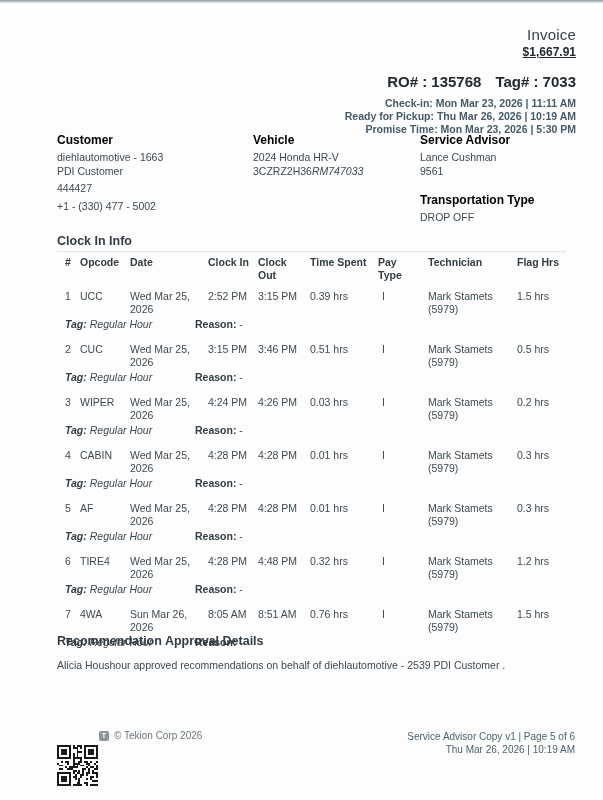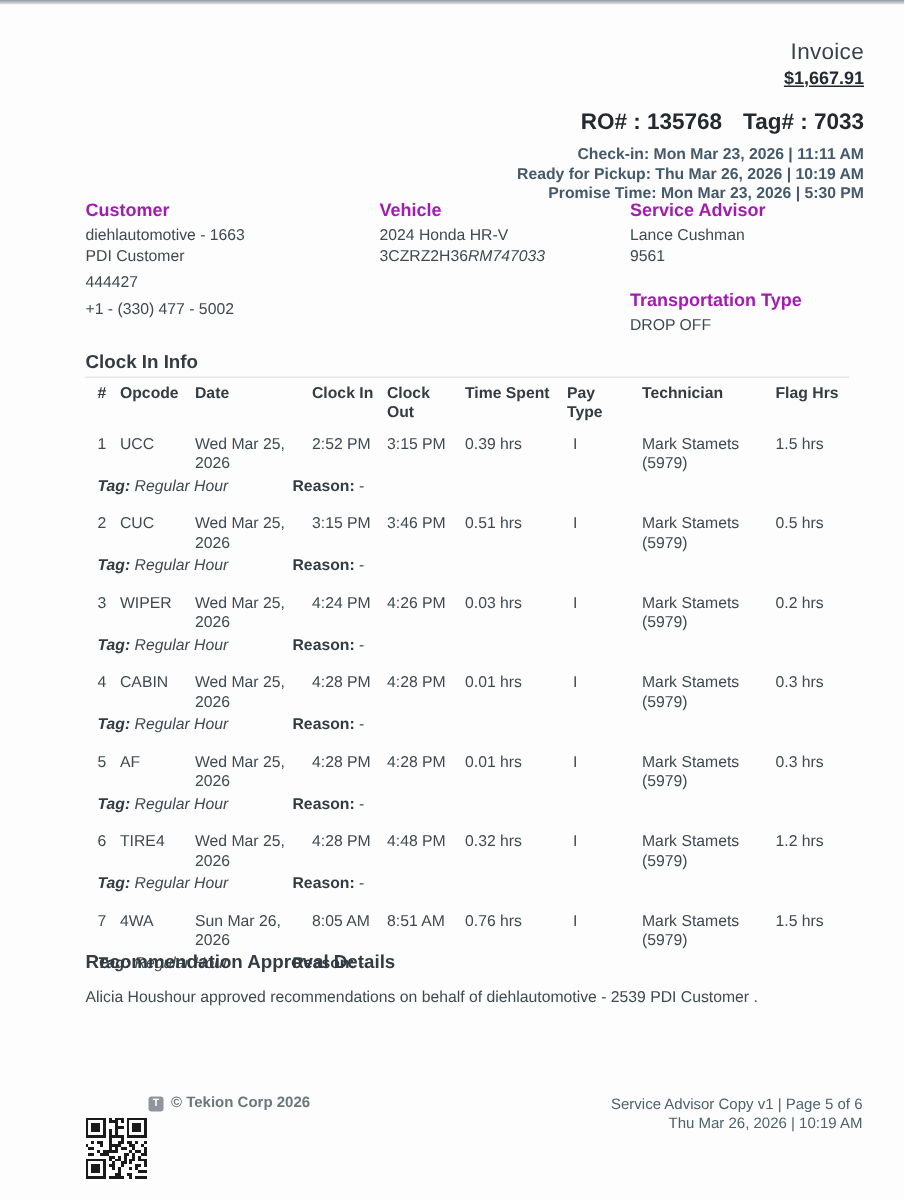--- a/index.html
+++ b/index.html
@@ -21,21 +21,21 @@
   .hdr-ro { font-size:15px; font-weight:700; color:#23292e; margin-top:14px; }
   .hdr-ro .gap { display:inline-block; width:14px; }
   .hdr-dates { margin-top:7px; }
   .hdr-dates div { font-size:10.5px; line-height:13px; color:#44596a; font-weight:700; }
 
   
   .col { position:absolute; top:133px; }
   .col-customer { left:57px; width:190px; }
   .col-vehicle  { left:253px; width:165px; }
   .col-advisor  { left:420px; width:165px; }
-  .sec-label { font-size:12px; font-weight:700; color:#a21caf; margin-bottom:4px; }
+  .sec-label { font-size:12px; font-weight:700; color:#000000; margin-bottom:4px; }
   .sec-line  { font-size:10.5px; line-height:13.5px; color:#3e4951; font-weight:500; }
   .sec-line.spaced { margin-top:4px; }
   .vin-italic { font-style:italic; }
   .transport { margin-top:15px; }
 
   
   .clock { position:absolute; top:234px; left:57px; width:509px; }
   .clock-title { font-size:12.5px; font-weight:700; color:#333c43; }
   .ctable { margin-top:3px; border-top:1px solid #e3e6e8; padding-left:8px; }
   .tgrid {
@@ -57,21 +57,21 @@
   .reco-text { font-size:10.5px; color:#3e4951; margin-top:11px; }
 
   
   .qr { position:absolute; left:57px; top:745px; width:41px; height:41px; }
   .tekion-line { position:absolute; left:99px; top:730px; display:flex; align-items:center; }
   .tekion-logo {
     width:10px; height:10px; background:#8d969c; border-radius:2px;
     color:#fff; font-size:7px; font-weight:700; line-height:10px; text-align:center;
     margin-right:5px;
   }
-  .tekion-text { font-size:10px; color:#6b767d; font-weight:700; }
+  .tekion-text { font-size:10px; color:#6b767d; font-weight:400; }
   .footer-right { position:absolute; right:28px; top:731px; text-align:right; }
   .footer-right div { font-size:10px; line-height:12.5px; color:#4d616e; font-weight:500; }
 </style>
 </head>
 <body>
 
 <div class="page">
   <div class="scan-edge-top"></div>
 
   <div class="hdr">

